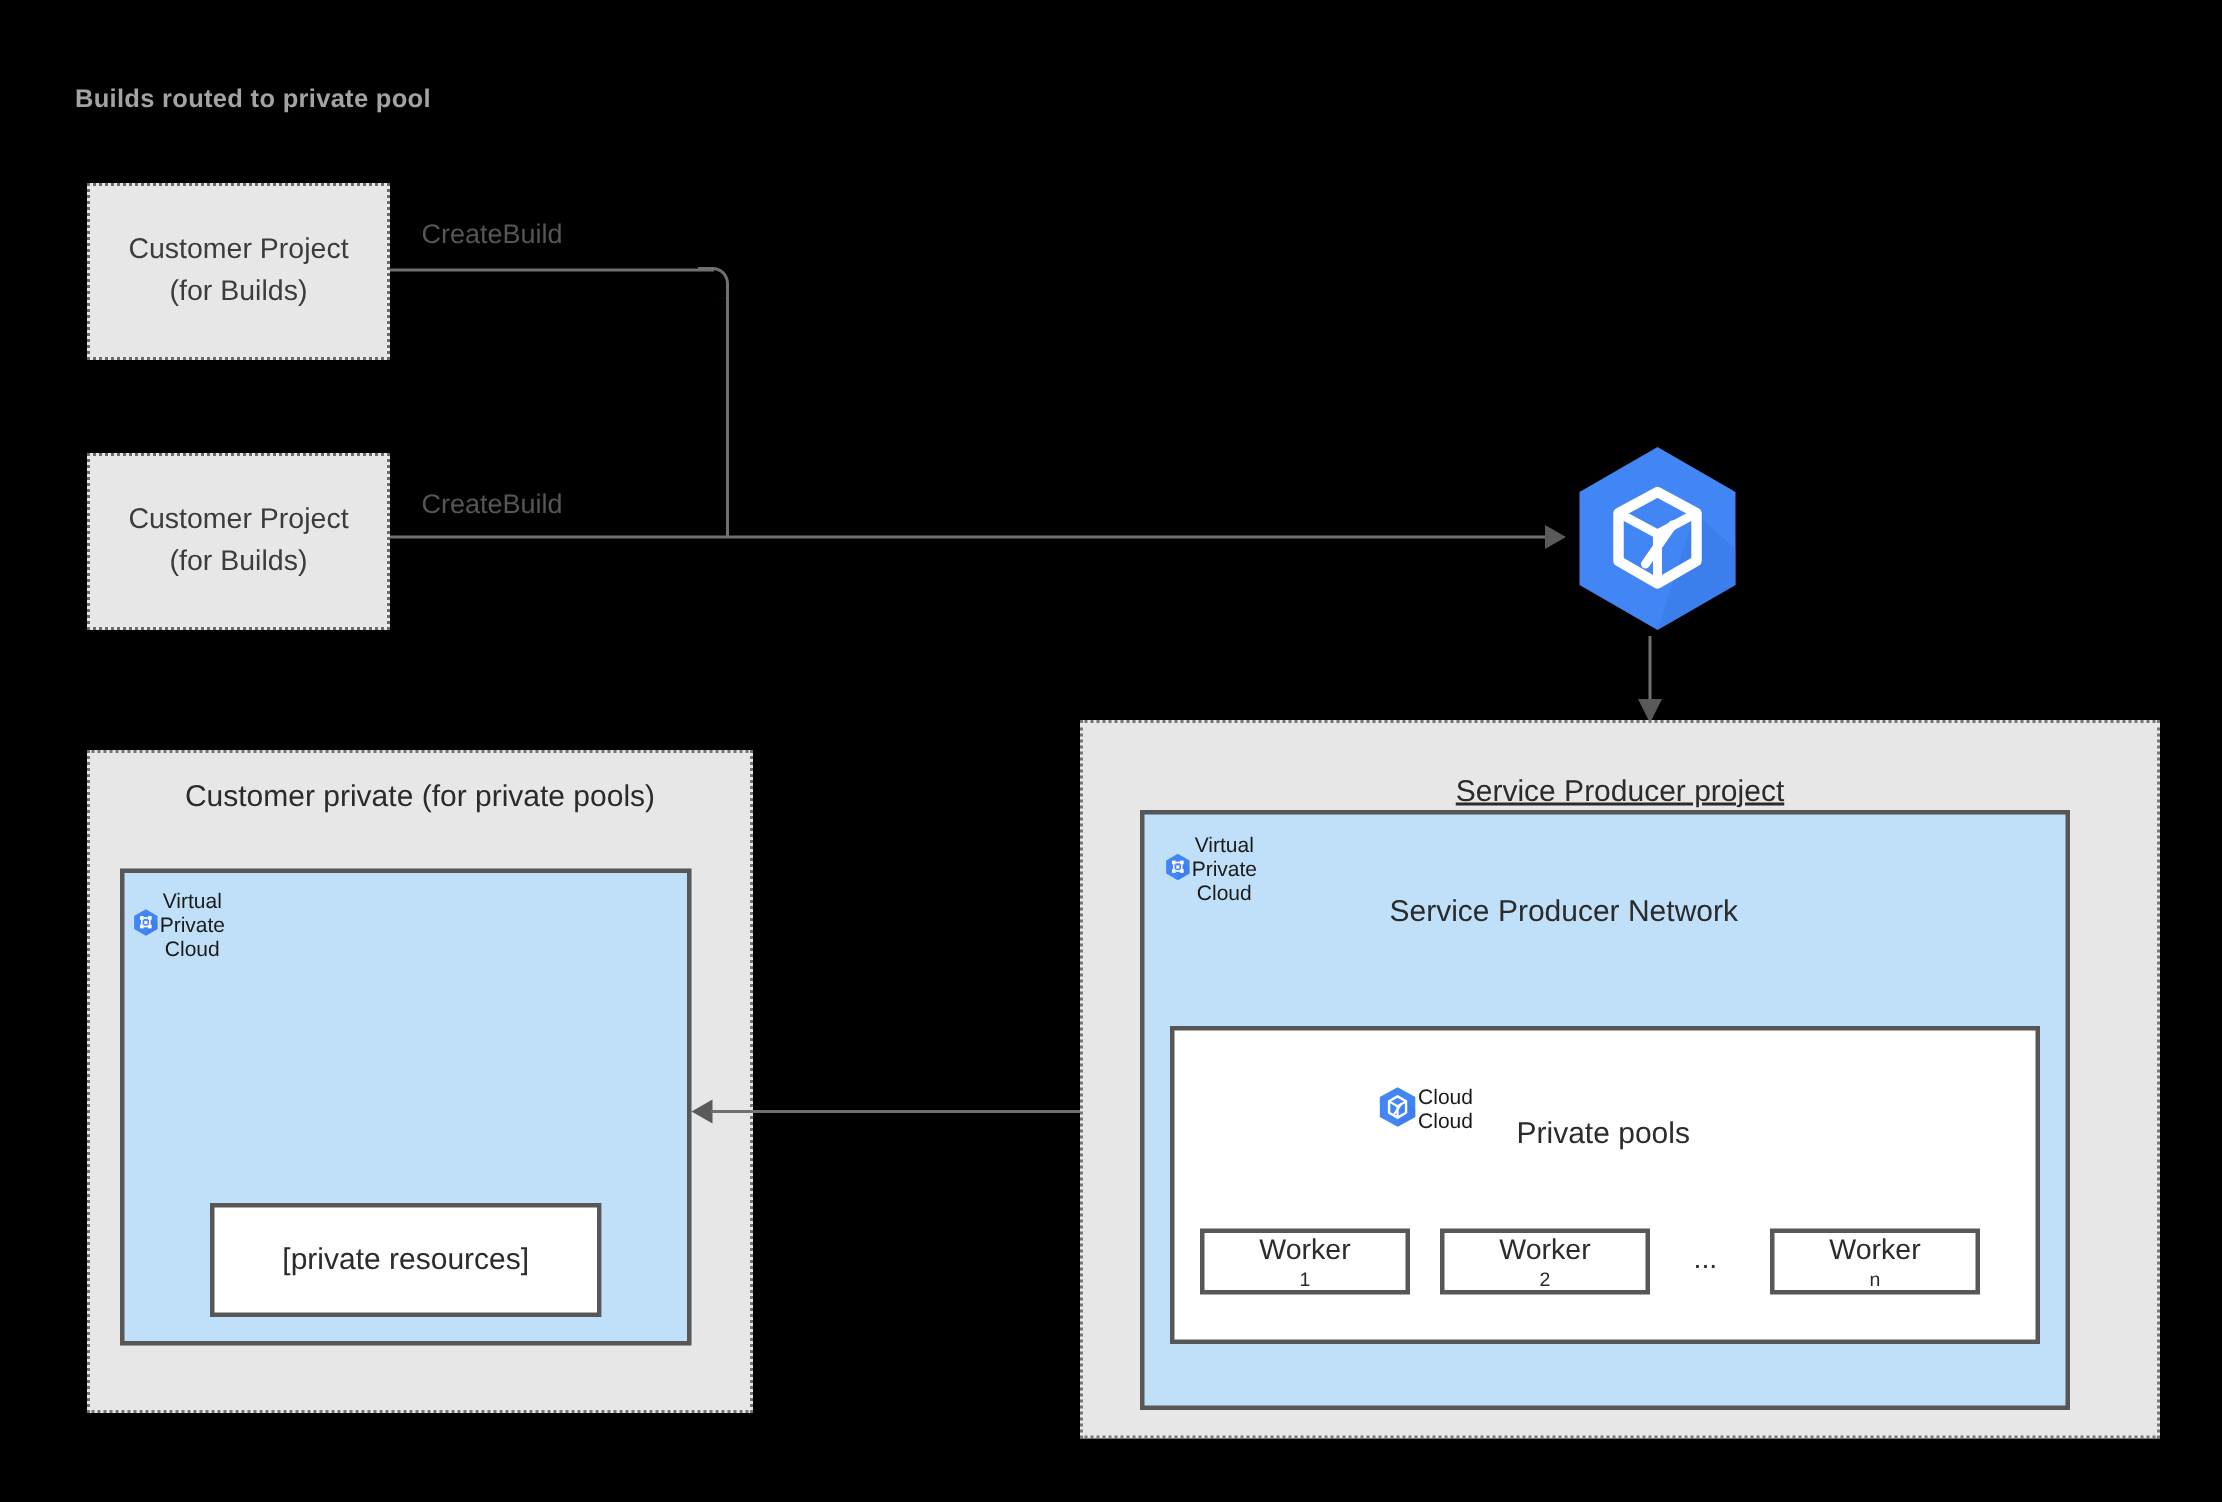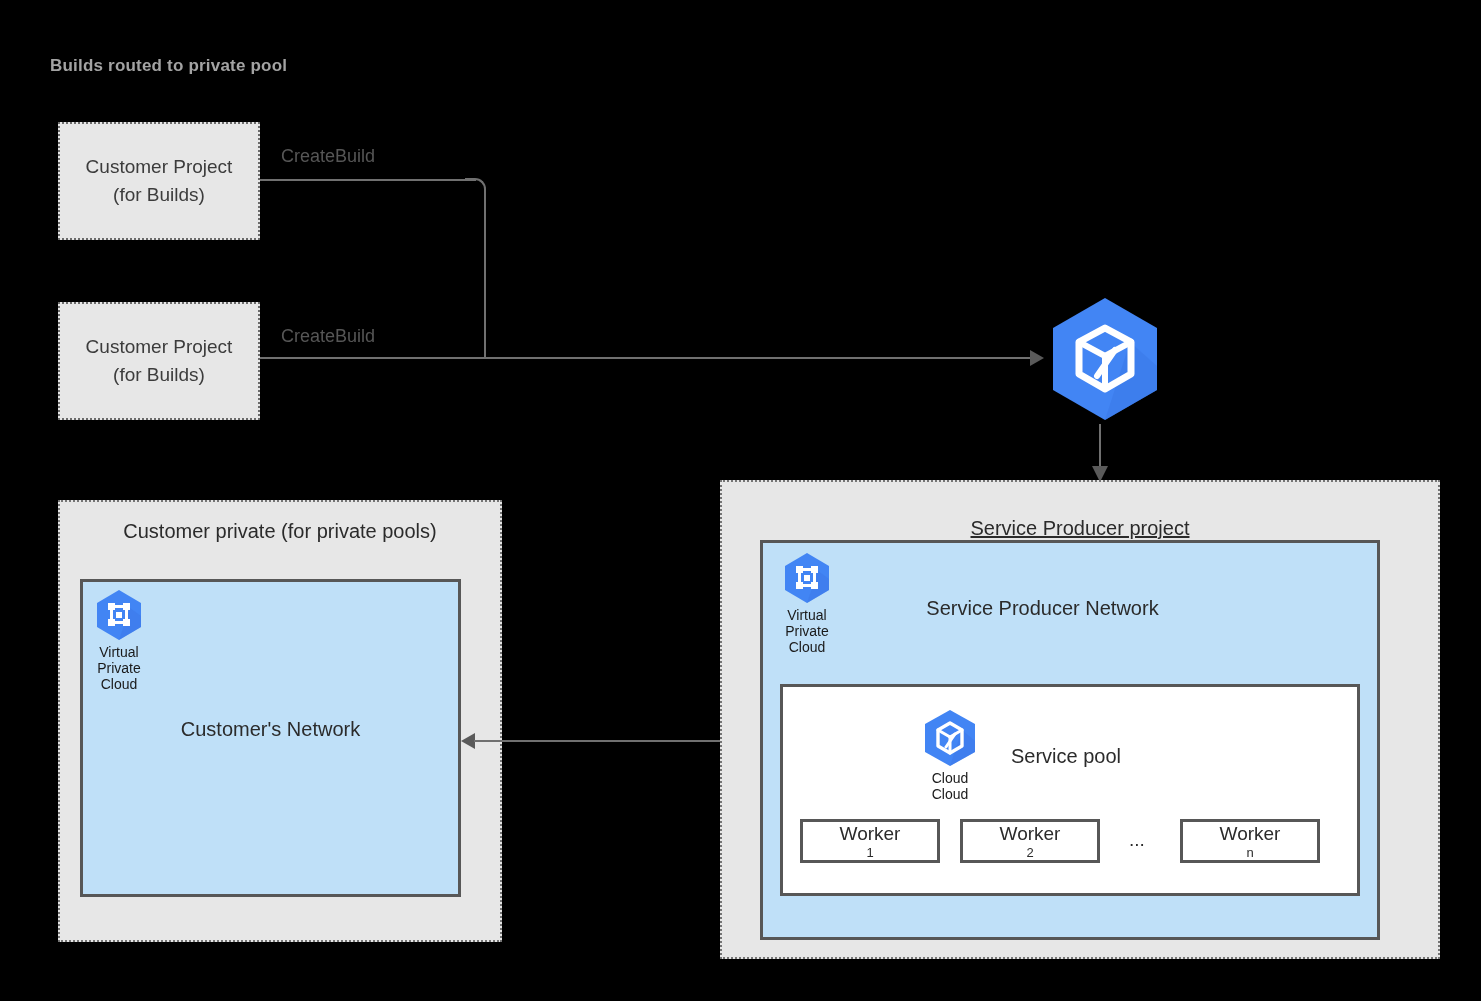--- a/index.html
+++ b/index.html
@@ -140,21 +140,21 @@
   }
   .pool-label {
     font-size: 20px;
     color: #2b2b2b;
     white-space: nowrap;
   }
 
   
   .icon-group {
     display: flex;
-    flex-direction: column;
+    flex-direction: row;
     align-items: center;
   }
   .icon-caption {
     font-size: 14px;
     color: #1a1a1a;
     text-align: center;
     line-height: 1.15;
     margin-top: 2px;
   }
 </style>
@@ -230,24 +230,22 @@
         <rect x="32" y="22" width="3" height="9"></rect>
       </g>
     </svg>
     <div class="icon-caption">
       <div>Virtual</div>
       <div>Private</div>
       <div>Cloud</div>
     </div>
   </div>
 
-  <div class="abs" style="left:80px; top:718px; width:381px;">
-    <div class="net-title">Customer's Network</div>
-  </div>
-
+
+  <div class="abs white-box" style="left:140px; top:802px; width:261px; height:76px;">[private resources]</div>
 
   <div class="abs arrow-left" style="left:461px; top:733px;"></div>
   <div class="abs line-h" style="left:474px; top:740px; width:282px;"></div>
   <div class="abs arrow-right" style="left:745px; top:733px;"></div>
 
   <div class="abs panel" style="left:720px; top:480px; width:720px; height:479px;">
     <div class="panel-title" style="margin-top:35px;text-decoration:underline;">Service Producer project</div>
   </div>
 
   <div class="abs net-box" style="left:760px; top:540px; width:620px; height:400px;"></div>
@@ -294,21 +292,21 @@
         <line x1="29" y1="29" x2="29" y2="45"></line>
       </g>
       <line x1="25" y1="39" x2="34" y2="26" stroke="#ffffff" stroke-width="3" stroke-linecap="round"></line>
     </svg>
     <div class="icon-caption">
       <div>Cloud</div>
       <div>Cloud</div>
     </div>
   </div>
 
-  <div class="abs pool-label" style="left:1011px; top:745px;">Service pool</div>
+  <div class="abs pool-label" style="left:1011px; top:745px;">Private pools</div>
 
   <div class="abs worker-box" style="left:800px; top:819px; width:140px; height:44px;">
     <span>Worker</span>
       <sub>1</sub>
   </div>
   <div class="abs worker-box" style="left:960px; top:819px; width:140px; height:44px;">
     <span>Worker</span>
       <sub>2</sub>
   </div>
   <div class="abs ellipsis" style="left:1129px; top:829px;">...</div>

